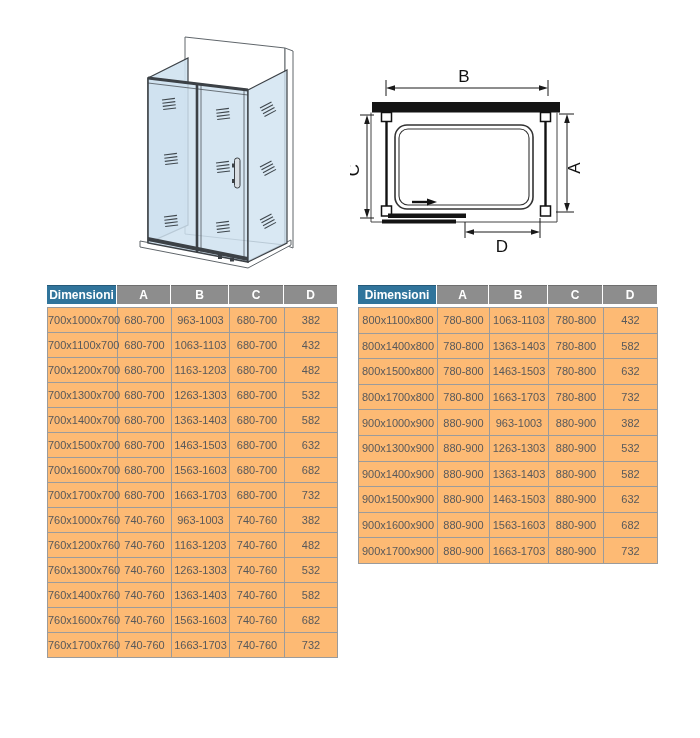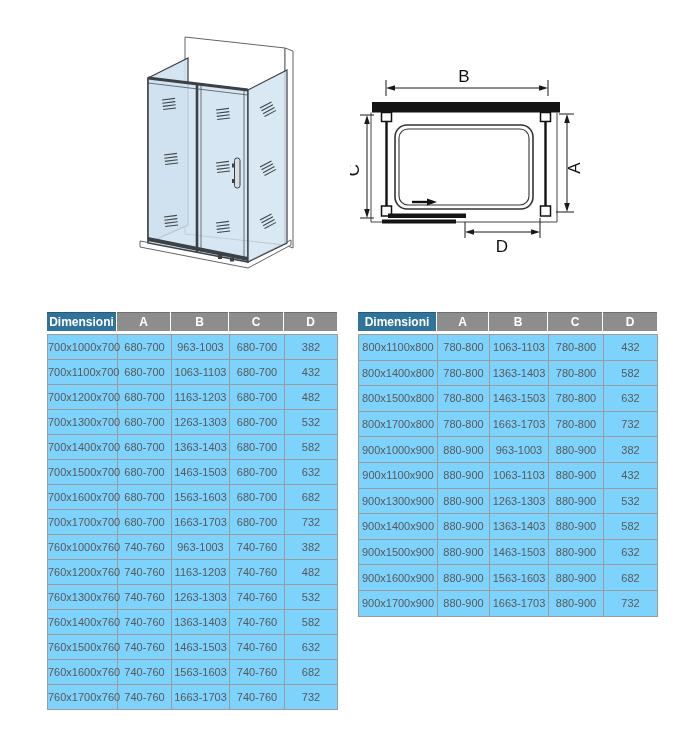--- a/index.html
+++ b/index.html
@@ -3,33 +3,33 @@
 <meta charset="utf-8">
 <style>
   html,body{margin:0;padding:0;background:#fff;}
   .stage{position:relative;width:700px;height:738px;background:#ffffff;overflow:hidden;
          font-family:"Liberation Sans","DejaVu Sans",sans-serif;}
   svg text{font-family:"Liberation Sans","DejaVu Sans",sans-serif;}
 
   .diagram-3d{position:absolute;left:120px;top:10px;}
   .diagram-top{position:absolute;left:350px;top:30px;}
 
-  .tbl{position:absolute;margin-top:27px;}
+  .tbl{position:absolute;}
   .tbl-left{left:47px;top:285px;width:290px;}
   .tbl-right{left:358px;top:285px;width:299px;}
 
   .hdr{display:flex;height:19px;}
   .hdr>div{box-sizing:border-box;border-right:1px solid #ffffff;
            display:flex;align-items:center;justify-content:center;
            color:#ffffff;font-weight:bold;font-size:12px;
            background:#8d8d8d;box-shadow:inset 0 1px 0 rgba(0,0,0,.22);}
   .hdr>div:last-child{border-right:none;}
   .hdr>.dim{background:#30749b;}
 
-  table.body{border-collapse:collapse;table-layout:fixed;margin-top:3px;background:#7dd3fc;}
+  table.body{border-collapse:collapse;table-layout:fixed;margin-top:3px;background:#fdba74;}
   table.body td{border:1px solid #9b9b9b;text-align:center;vertical-align:middle;
                 font-size:11px;color:#58595b;padding:0;height:24px;white-space:nowrap;}
   .tbl-right table.body td{height:24.6px;}
 </style>
 </head>
 <body>
 
 <div class="stage">
 
   <svg class="diagram-3d" width="200" height="260" viewBox="0 0 200 260">
@@ -275,27 +275,20 @@
             <td>532</td>
           </tr>
           <tr>
             <td>760x1400x760</td>
             <td>740-760</td>
             <td>1363-1403</td>
             <td>740-760</td>
             <td>582</td>
           </tr>
           <tr>
-            <td>760x1500x760</td>
-            <td>740-760</td>
-            <td>1463-1503</td>
-            <td>740-760</td>
-            <td>632</td>
-          </tr>
-          <tr>
             <td>760x1600x760</td>
             <td>740-760</td>
             <td>1563-1603</td>
             <td>740-760</td>
             <td>682</td>
           </tr>
           <tr>
             <td>760x1700x760</td>
             <td>740-760</td>
             <td>1663-1703</td>
@@ -352,27 +345,20 @@
             <td>732</td>
           </tr>
           <tr>
             <td>900x1000x900</td>
             <td>880-900</td>
             <td>963-1003</td>
             <td>880-900</td>
             <td>382</td>
           </tr>
           <tr>
-            <td>900x1100x900</td>
-            <td>880-900</td>
-            <td>1063-1103</td>
-            <td>880-900</td>
-            <td>432</td>
-          </tr>
-          <tr>
             <td>900x1300x900</td>
             <td>880-900</td>
             <td>1263-1303</td>
             <td>880-900</td>
             <td>532</td>
           </tr>
           <tr>
             <td>900x1400x900</td>
             <td>880-900</td>
             <td>1363-1403</td>

